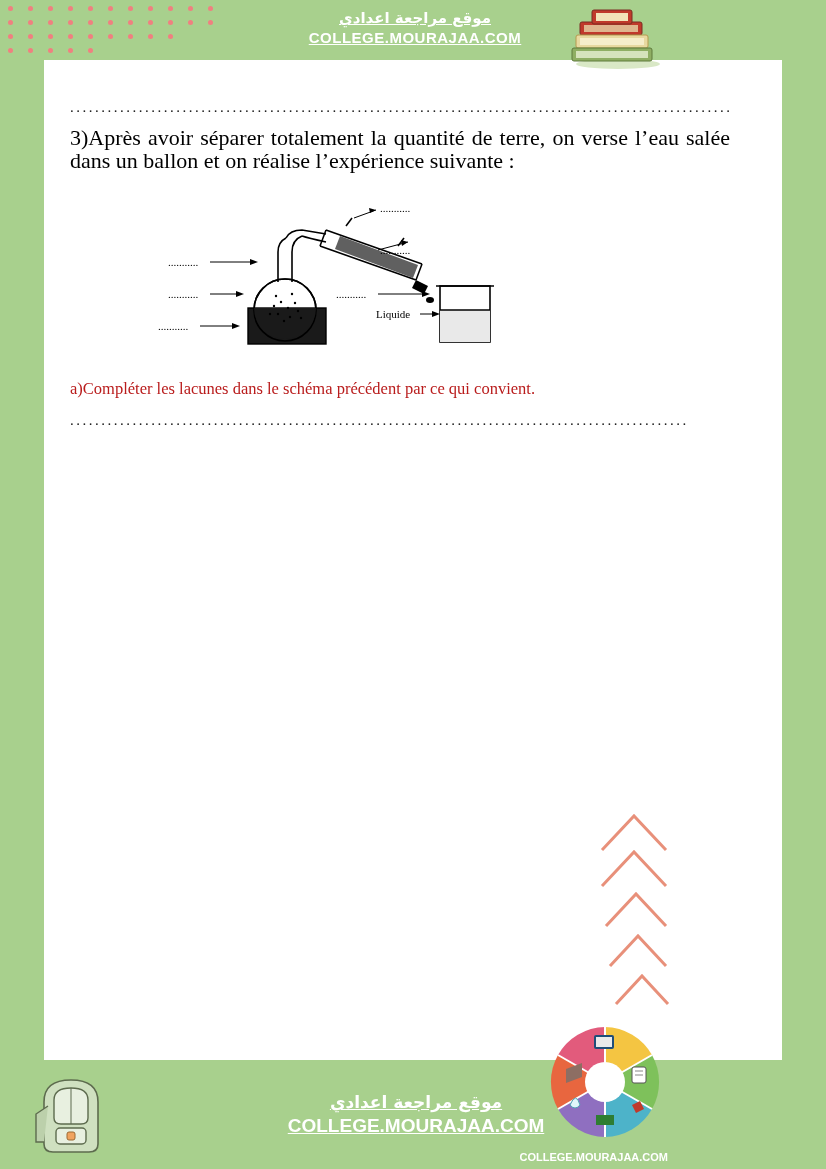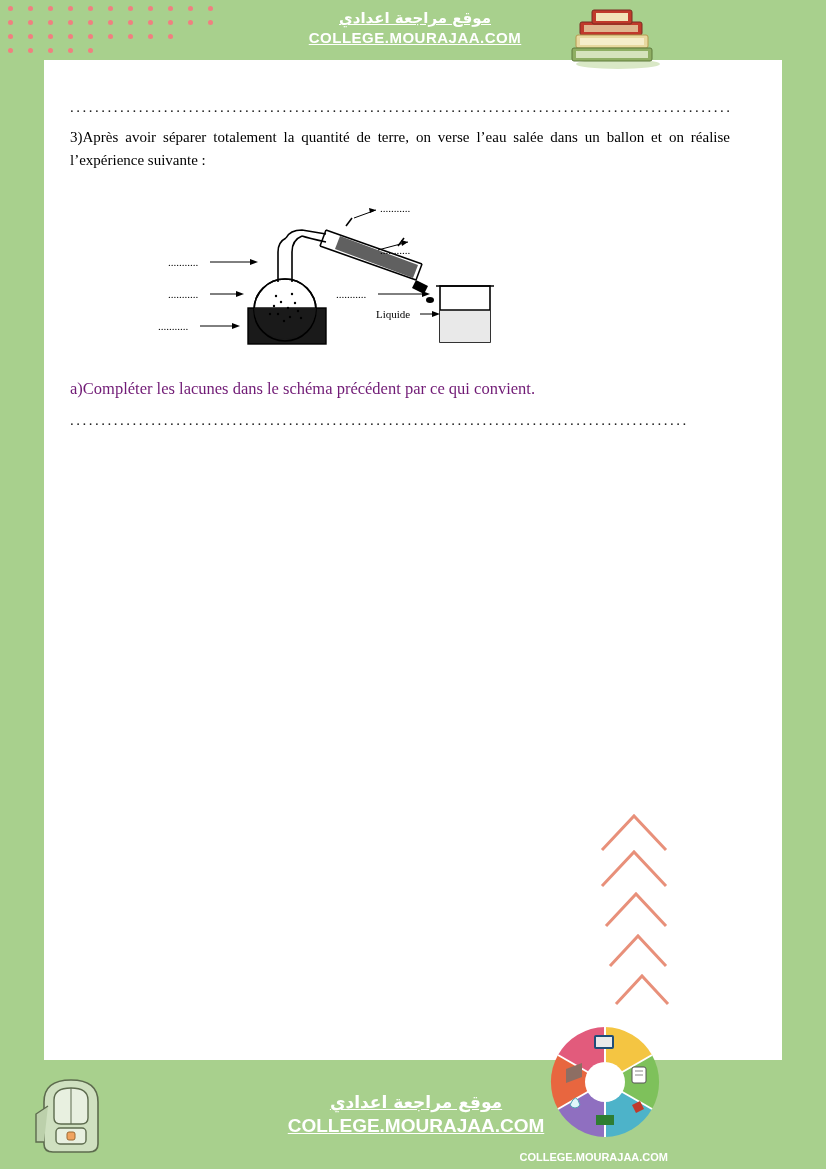--- a/index.html
+++ b/index.html
@@ -105,32 +105,32 @@
     font-family: "Liberation Serif", serif;
     font-size: 15px;
     color: #1a1a1a;
     letter-spacing: 2.5px;
     white-space: nowrap;
     overflow: hidden;
     height: 18px;
     line-height: 14px;
   }
   .para {
-    font-size: 15px;
+    font-size: 22px;
     color: #000000;
     line-height: 23px;
     text-align: justify;
     margin-top: 8px;
   }
   .q-list {
     margin-top: 16px;
   }
   .q-list div {
     font-size: 16.5px;
-    color: #701a75;
+    color: #b91c1c;
     line-height: 25px;
   }
   
   .figure {
     position: relative;
     margin: 18px auto 0 auto;
     width: 520px;
     height: 170px;
   }
   .figure svg { display: block; }

